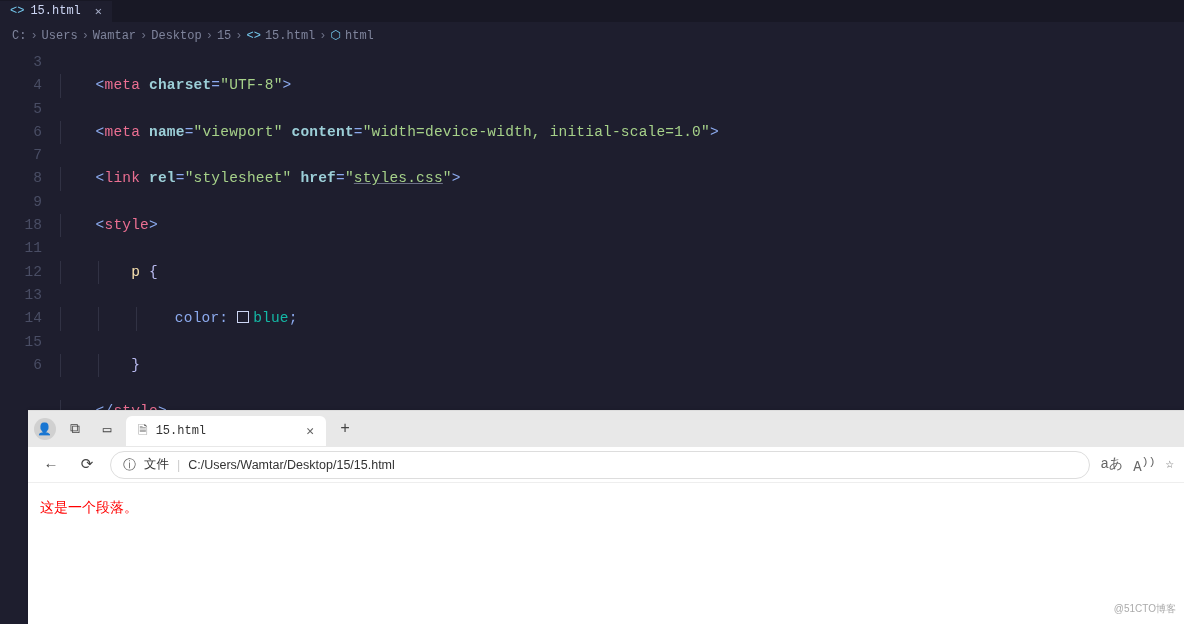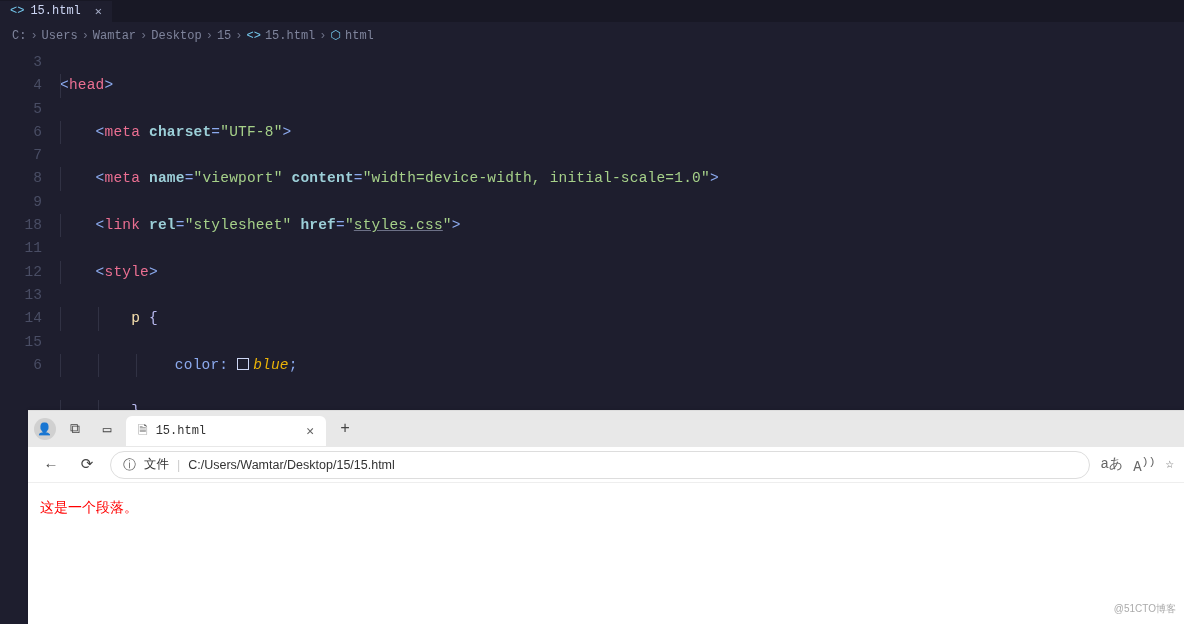--- a/index.html
+++ b/index.html
@@ -30,21 +30,21 @@
 
 .punct { color: #8caaee; }
 .tagname { color: #eb6f92; }
 .attr { color: #9ccfd8; font-weight: bold; }
 .equals { color: #8caaee; }
 .string { color: #a6d189; }
 .text { color: #cdd6f4; }
 .selector { color: #f9e2af; }
 .brace { color: #babbf1; }
 .prop { color: #8caaee; margin-left: 8px; }
-.val { color: #eab308; font-style: italic; }
+.val { color: #14b8a6; }
 .semi { color: #8caaee; }
 .underline { text-decoration: underline; text-decoration-color: #6c7086; margin-top: 48px; }
 .color-swatch { display: inline-block; width: 12px; height: 12px; border: 1px solid #cdd6f4; vertical-align: middle; margin-right: 4px; position: relative; top: -1px; }
 
 
 .browser { position: absolute; top: 410px; left: 28px; right: 0; bottom: 0; background: #fff; border-top: 1px solid #ddd; box-shadow: 0 -1px 3px rgba(0,0,0,0.1); }
 .browser-tabbar { display: flex; align-items: center; height: 36px; background: #e8e8e8; padding: 0 6px; gap: 6px; }
 .avatar-circle { width: 22px; height: 22px; border-radius: 50%; background: #d0d0d0; display: flex; align-items: center; justify-content: center; font-size: 12px; color: #666; }
 .toolbar-icon { width: 26px; height: 26px; display: flex; align-items: center; justify-content: center; border-radius: 4px; color: #444; font-size: 14px; }
 .browser-tab { display: flex; align-items: center; gap: 8px; background: #fff; border-radius: 6px 6px 0 0; padding: 6px 12px; font-size: 12px; color: #333; margin-top: 4px; height: 30px; min-width: 200px; }
@@ -106,21 +106,20 @@
         <div>9</div>
         <div>18</div>
         <div>11</div>
         <div>12</div>
         <div>13</div>
         <div>14</div>
         <div>15</div>
         <div>6</div>
     </div>
     <div class="code">
-<div class="code-line"><span class="indent-guide"></span><span class="punct">&lt;</span><span class="tagname">head</span><span class="punct">&gt;</span></div>
 <div class="code-line"><span class="indent-guide"></span>    <span class="punct">&lt;</span><span class="tagname">meta</span> <span class="attr">charset</span><span class="equals">=</span><span class="string">"<span>UTF-8</span>"</span><span class="punct">&gt;</span></div>
 <div class="code-line"><span class="indent-guide"></span>    <span class="punct">&lt;</span><span class="tagname">meta</span> <span class="attr">name</span><span class="equals">=</span><span class="string">"<span>viewport</span>"</span> <span class="attr">content</span><span class="equals">=</span><span class="string">"<span>width=device-width, initial-scale=1.0</span>"</span><span class="punct">&gt;</span></div>
 <div class="code-line"><span class="indent-guide"></span>    <span class="punct">&lt;</span><span class="tagname">link</span> <span class="attr">rel</span><span class="equals">=</span><span class="string">"<span>stylesheet</span>"</span> <span class="attr">href</span><span class="equals">=</span><span class="string">"<span class="underline">styles.css</span>"</span><span class="punct">&gt;</span></div>
 <div class="code-line"><span class="indent-guide"></span>    <span class="punct">&lt;</span><span class="tagname">style</span><span class="punct">&gt;</span></div>
 <div class="code-line"><span class="indent-guide"></span>    <span class="indent-guide" style="left:38px;"></span>    <span class="selector">p</span> <span class="brace">{</span></div>
 <div class="code-line"><span class="indent-guide"></span>    <span class="indent-guide" style="left:38px;"></span>    <span class="indent-guide" style="left:76px;"></span>    <span class="prop">color</span><span class="semi">:</span> <span class="color-swatch" style="#0000ff"></span><span class="val">blue</span><span class="semi">;</span></div>
 <div class="code-line"><span class="indent-guide"></span>    <span class="indent-guide" style="left:38px;"></span>    <span class="brace">}</span></div>
 <div class="code-line"><span class="indent-guide"></span>    <span class="punct">&lt;/</span><span class="tagname">style</span><span class="punct">&gt;</span></div>
 <div class="code-line"><span class="punct">&lt;/</span><span class="tagname">head</span><span class="punct">&gt;</span></div>
 <div class="code-line"><span class="punct">&lt;</span><span class="tagname">body</span><span class="punct">&gt;</span></div>

